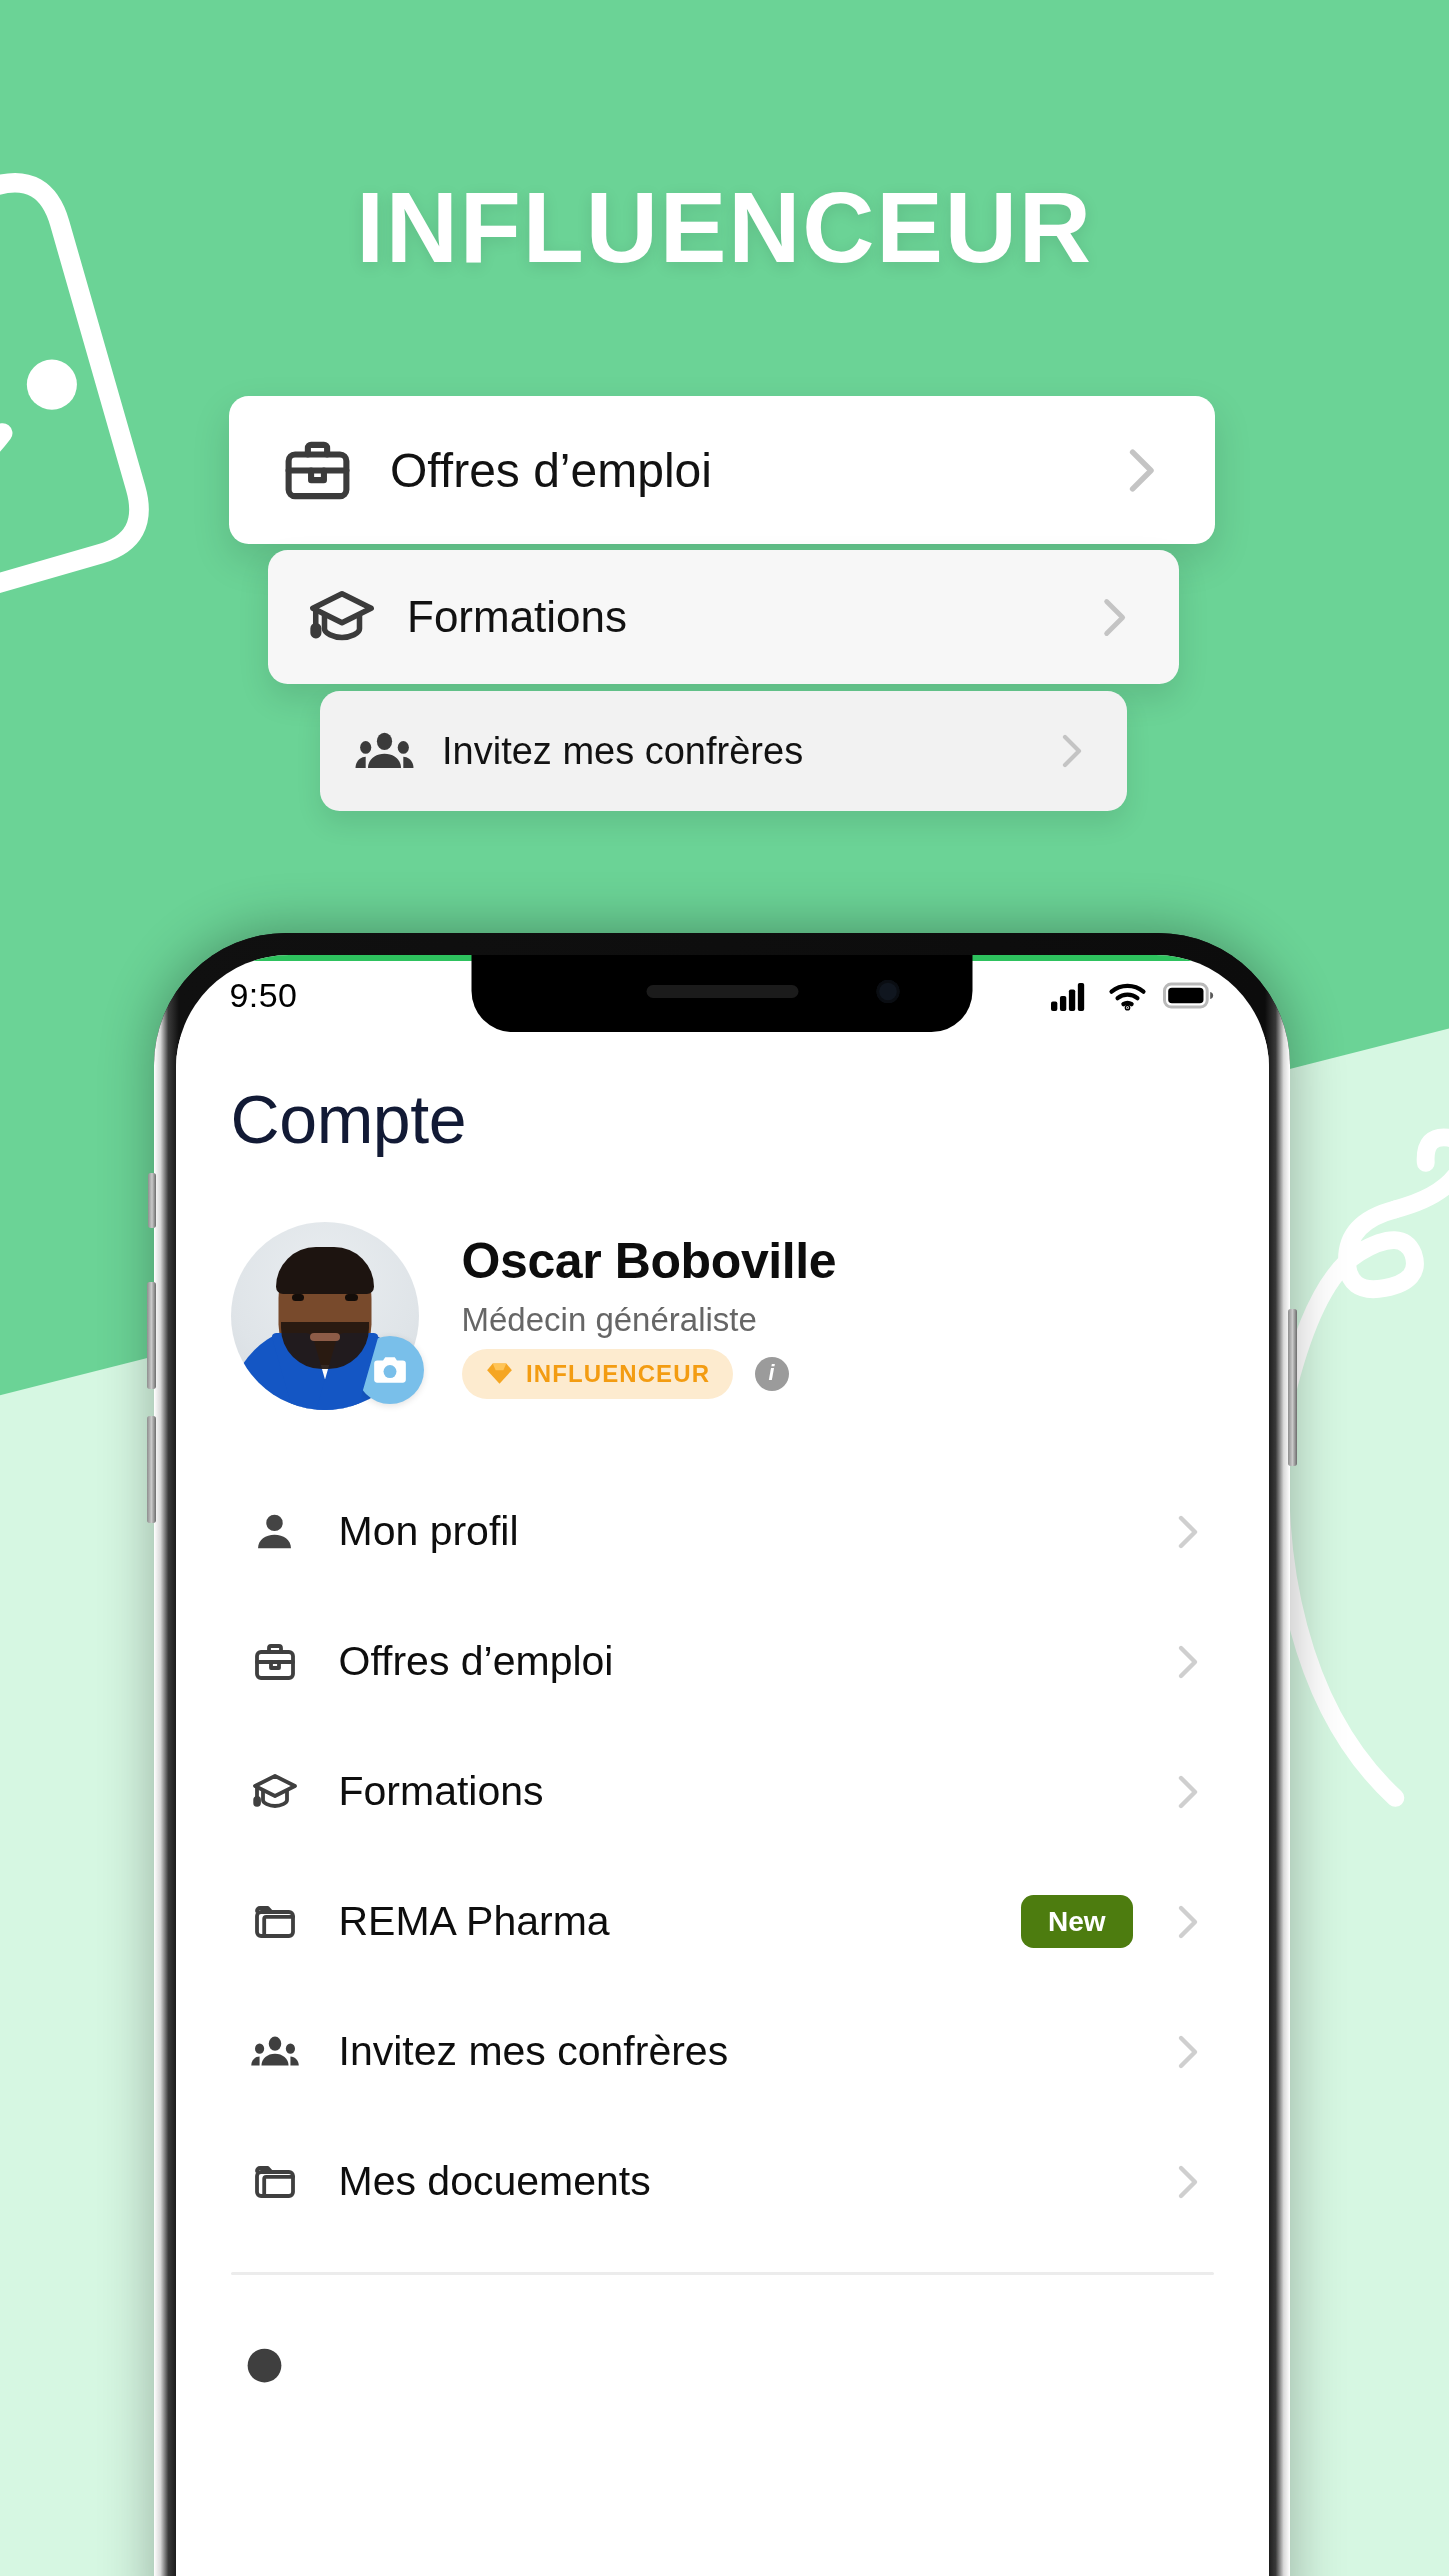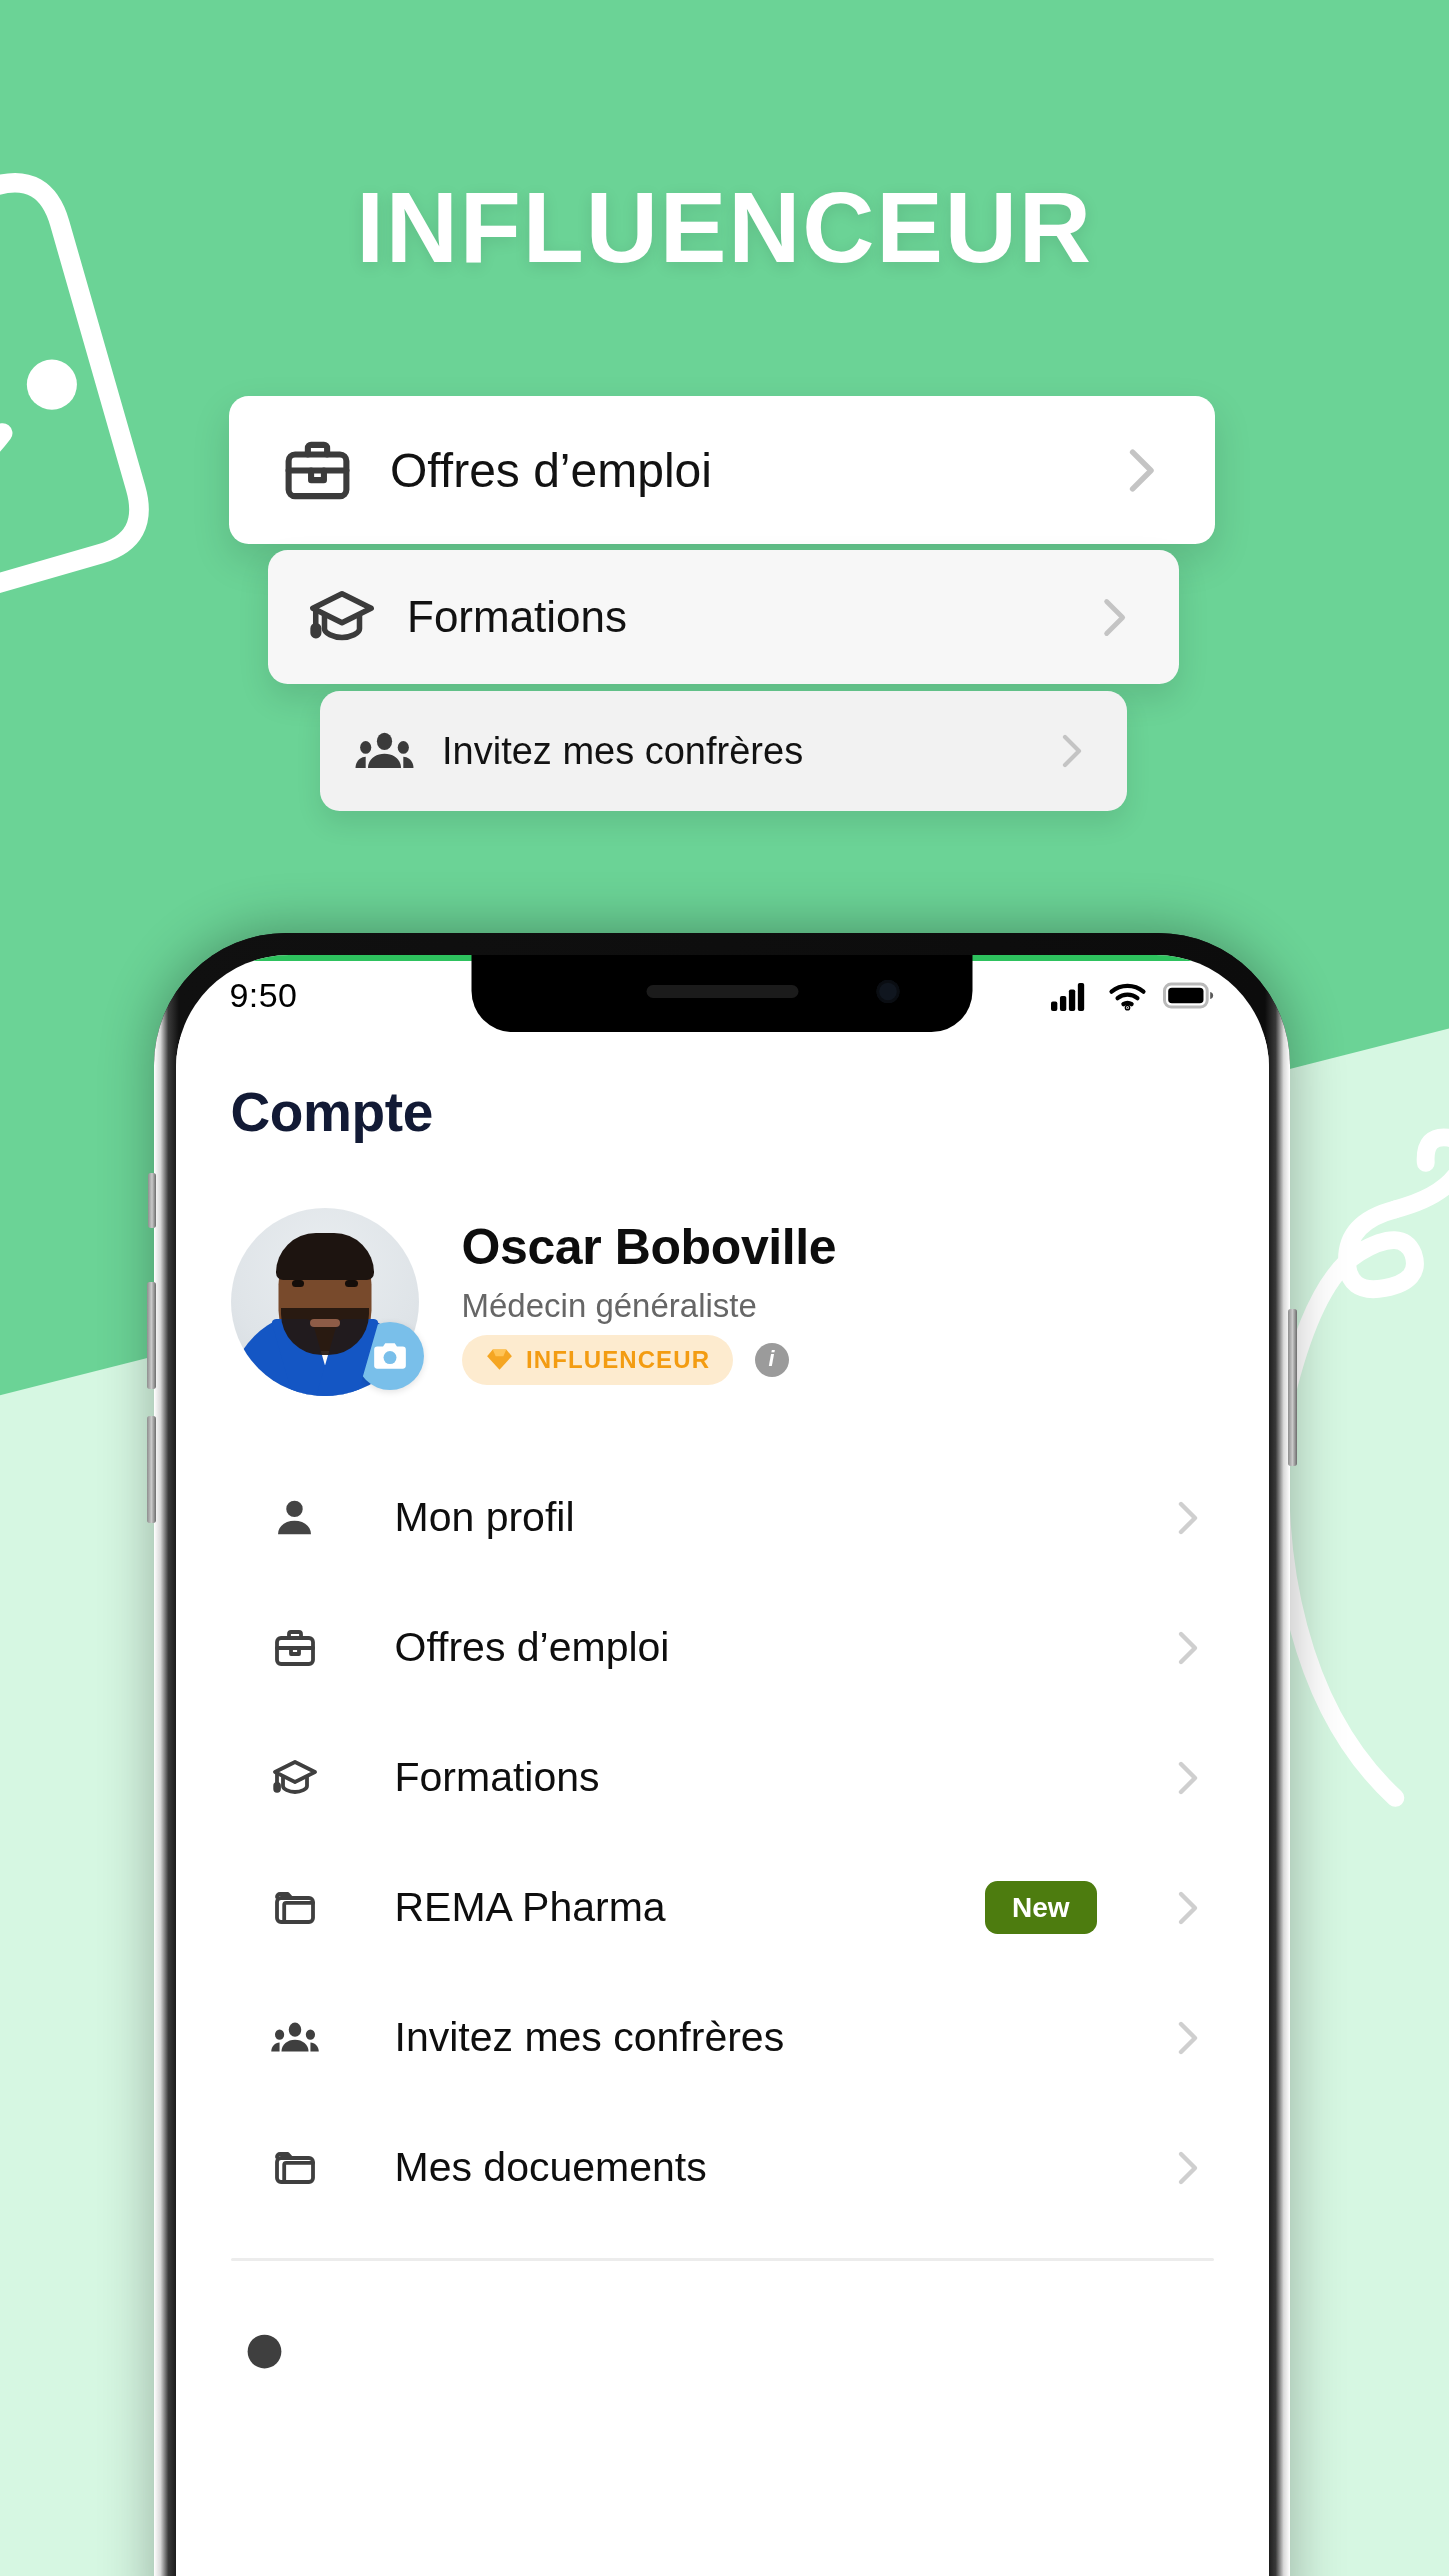--- a/index.html
+++ b/index.html
@@ -127,21 +127,21 @@
     display:flex; align-items:center; z-index:5;
     padding:0 54px;
   }
   .status-time { font-size:34px; font-weight:500; color:#000; letter-spacing:0.4px; }
   .status-right { margin-left:auto; display:flex; align-items:center; gap:16px; }
 
   
   .app { position:absolute; left:0; right:0; top:82px; bottom:0; background:#fff; }
 
   .page-title {
-    font-size:55px; font-weight:bold; color:#121A35;
+    font-size:68px; font-weight:normal; color:#121A35;
     margin:43px 0 0 55px; letter-spacing:-0.4px;
   }
 
   .profile { display:flex; align-items:center; margin:64px 0 0 55px; }
   .avatar-wrap { position:relative; width:188px; height:188px; flex:none; }
   .avatar {
     width:188px; height:188px; border-radius:50%;
     overflow:hidden;
     background:
       radial-gradient(circle at 50% 30%, #e9edf0 0%, #dfe4e8 60%, #d3d9de 100%);
@@ -218,21 +218,21 @@
     background:#9b9b9b; color:#fff;
     display:flex; align-items:center; justify-content:center;
     font-size:21.5px; font-weight:bold; font-style:italic;
     margin-left:21.5px; flex:none;
   }
 
   
   .menu { margin-top:57px; }
   .menu-row {
     display:flex; align-items:center;
-    height:130px; padding:0 55px 0 85px;gap:36px;
+    height:130px; padding:0 55px 0 65px;
   }
   .menu-icon { width:68px; flex:none; display:flex; align-items:center; justify-content:center; }
   .menu-label { font-size:41px; color:#0e0e0e; margin-left:30px; flex:1; }
   .menu-badge {
     background:#4d7c0f; color:#fff; font-weight:bold;
     font-size:28px; border-radius:12.5px; padding:10.7px 27px; margin-right:27px;
   }
   .menu-chev { width:54px; flex:none; display:flex; align-items:center; justify-content:center; }
 
   .divider { height:3.6px; background:#ececec; margin:25px 55px 0 55px; border-radius:1.8px; }

